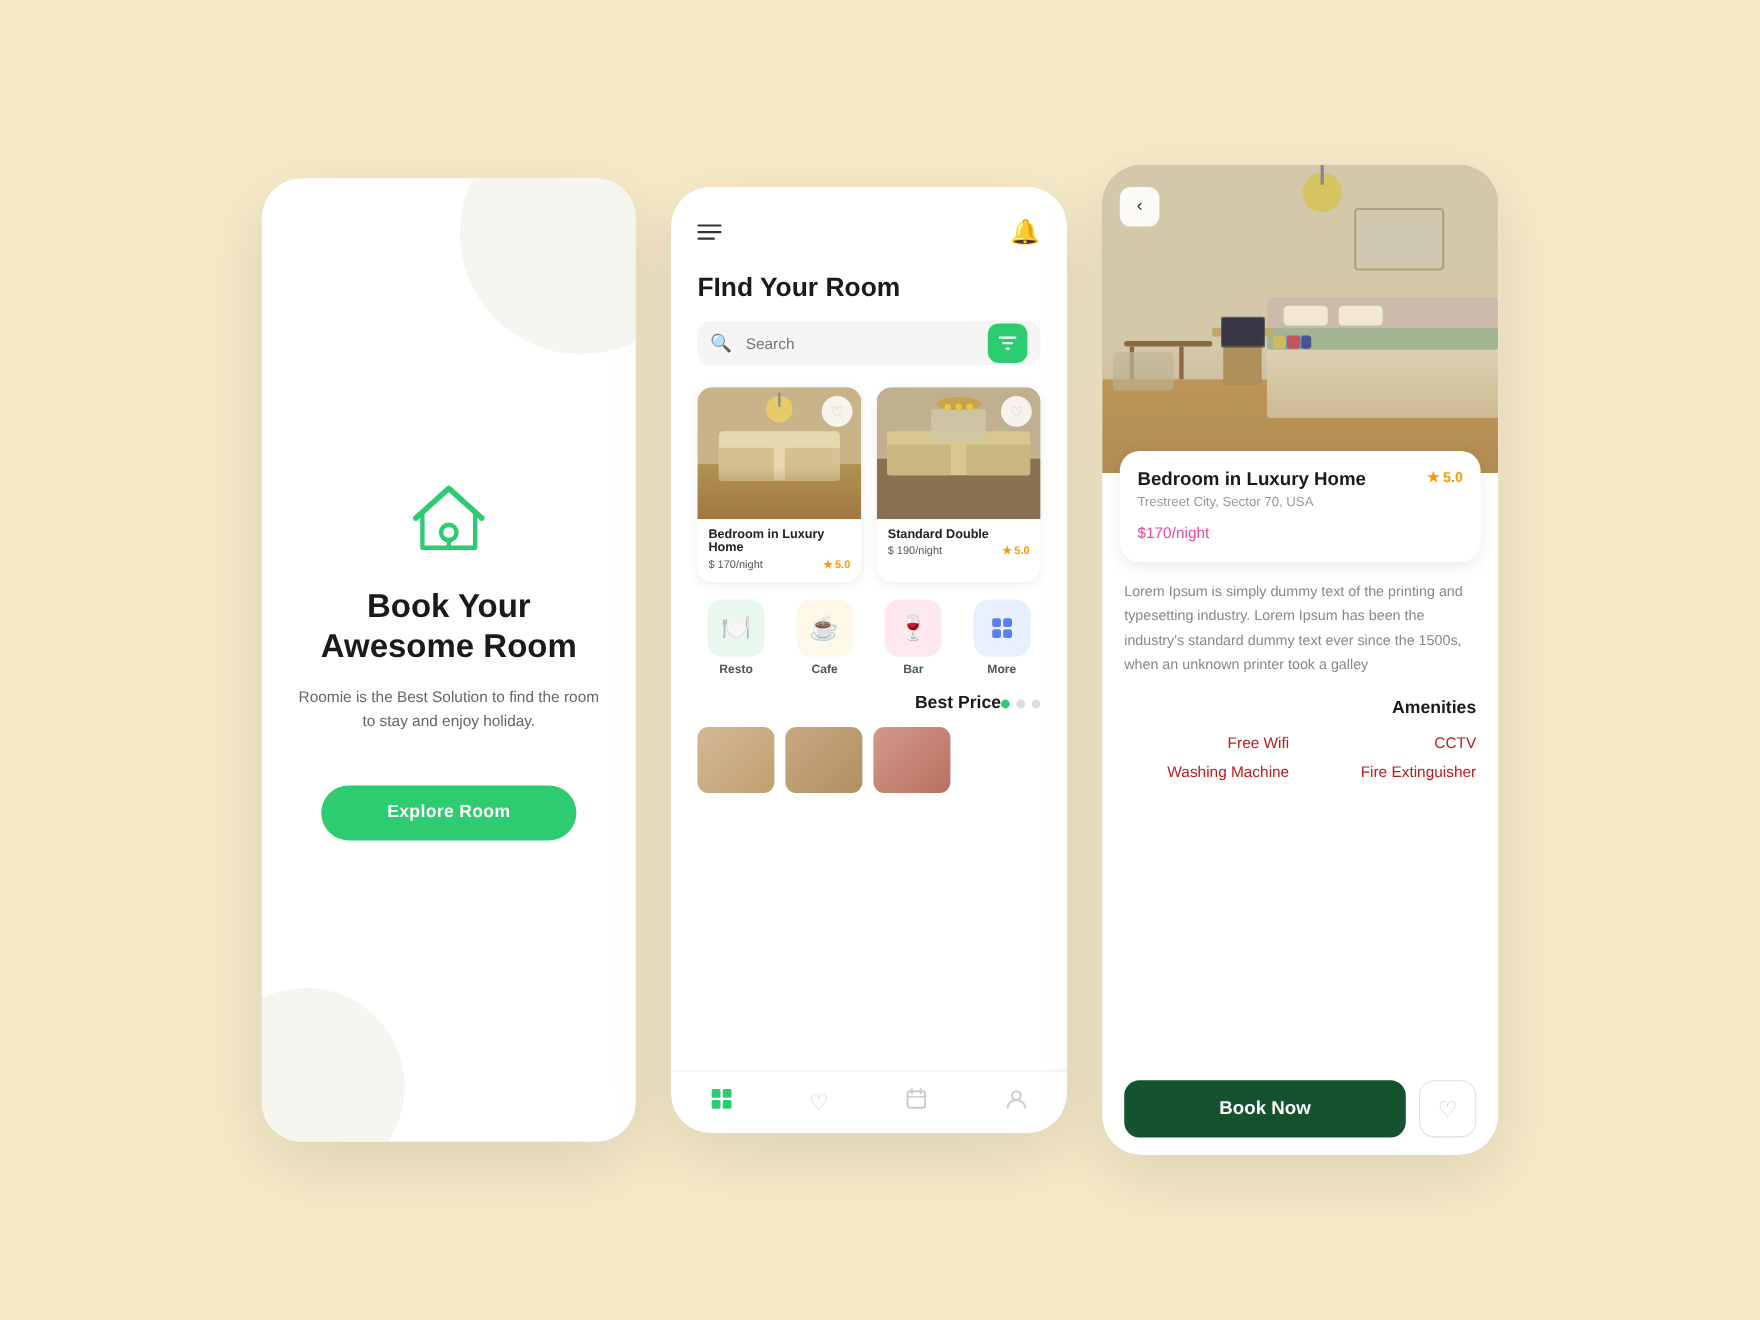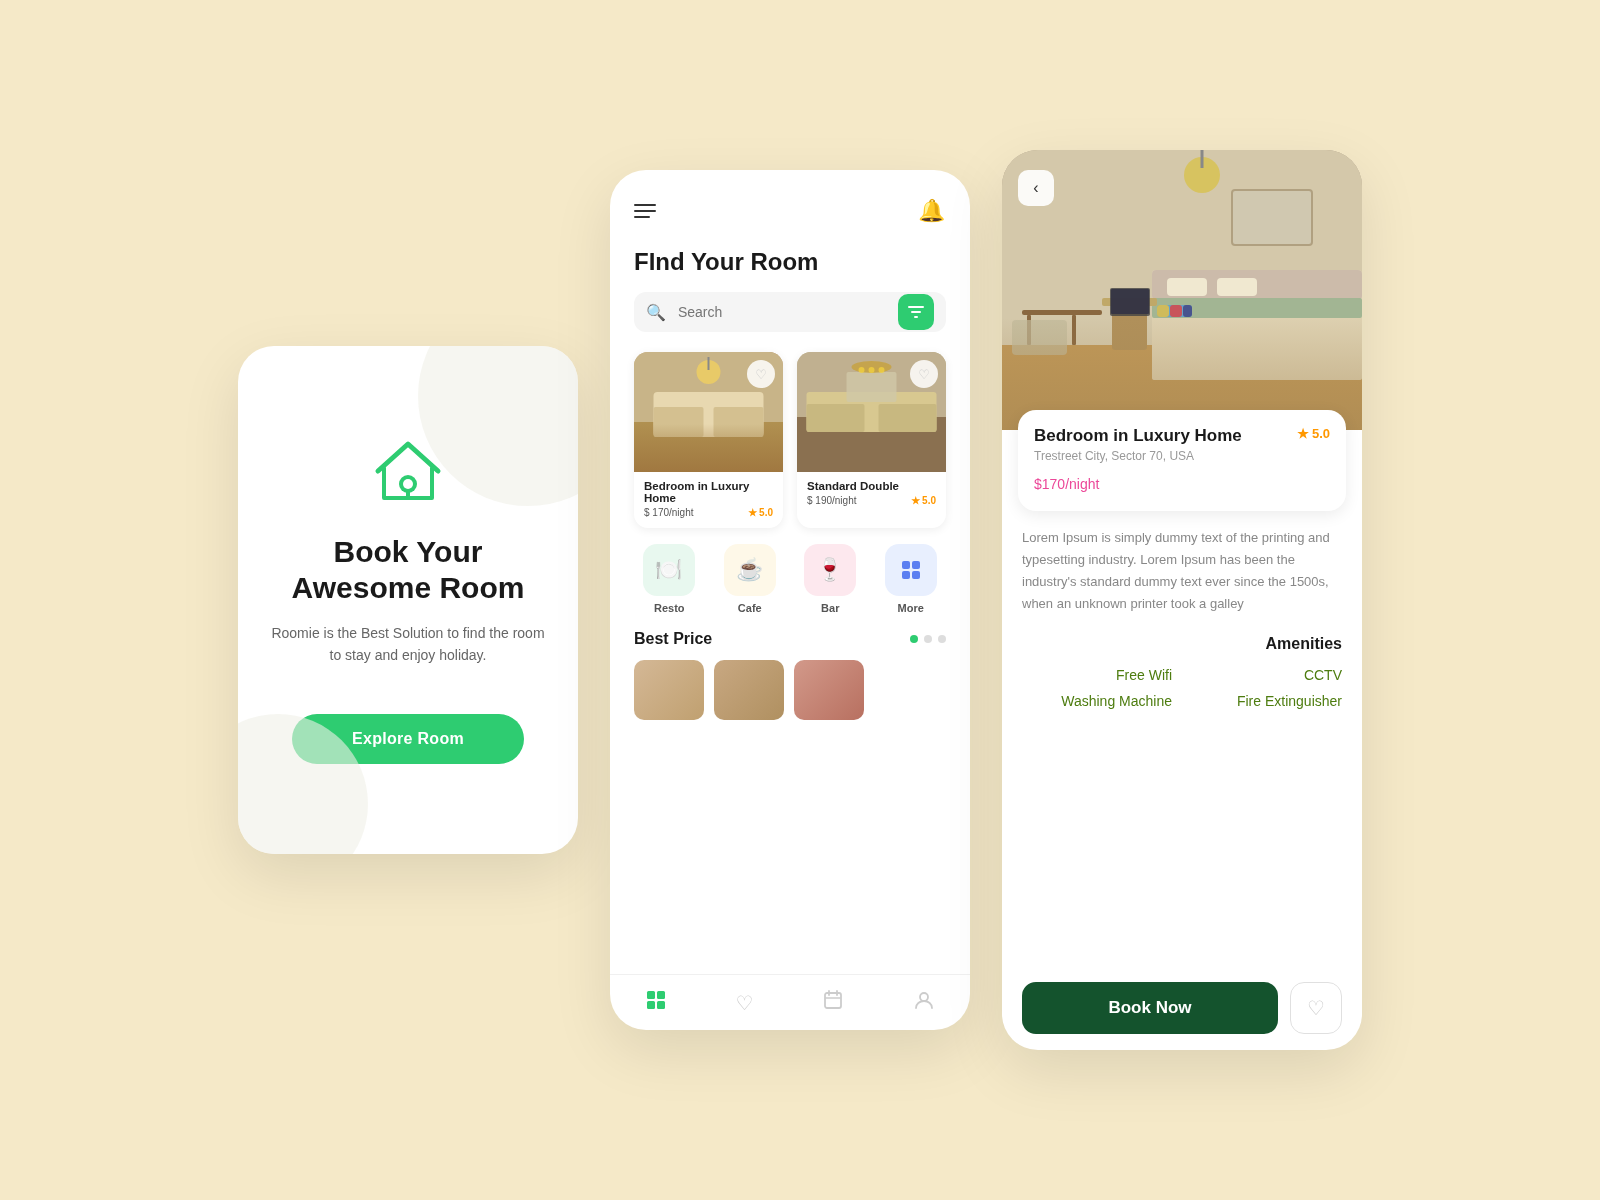--- a/index.html
+++ b/index.html
@@ -21,21 +21,21 @@
       background: #ffffff;
       border-radius: 36px;
       box-shadow: 0 20px 60px rgba(0,0,0,0.10);
       overflow: hidden;
       position: relative;
     }
 
     
     .screen1 {
       width: 340px;
-      height: 508px;
+      height: 876px;
       display: flex;
       flex-direction: column;
       align-items: center;
       justify-content: center;
       padding: 40px 32px;
       position: relative;
     }
     .screen1-bg-circle {
       position: absolute;
       border-radius: 50%;
@@ -209,21 +209,21 @@
     }
     .sort-icon-box.green { background: #e8f8ef; }
     .sort-icon-box.yellow { background: #fef8e8; }
     .sort-icon-box.pink { background: #fde8ee; }
     .sort-icon-box.blue { background: #e8effe; }
     .sort-label { font-size: 11px; color: #555; font-weight: 700; }
 
     
     .best-price-header {
       display: flex;
-      justify-content: space-between;
+      justify-content: flex-end;
       align-items: center;
       padding: 0 24px 12px;
     }
     .dots-indicator { display: flex; gap: 6px; align-items: center; }
     .dot { width: 8px; height: 8px; border-radius: 50%; background: #ddd; }
     .dot.active { background: #2ECC71; }
 
     .price-cards-row {
       display: flex;
       gap: 10px;
@@ -356,21 +356,21 @@
       color: #1a1a1a;
       margin-bottom: 14px;
     }
     .amenities-grid {
       display: grid;
       grid-template-columns: 1fr 1fr;
       gap: 10px 20px;
     }
     .amenity-item {
       font-size: 14px;
-      color: #4d7c0f;
+      color: #b91c1c;
     }
 
     .detail-footer {
       display: flex;
       align-items: center;
       gap: 12px;
       padding: 16px 20px;
       margin-top: auto;
     }
     .btn-book-now {

